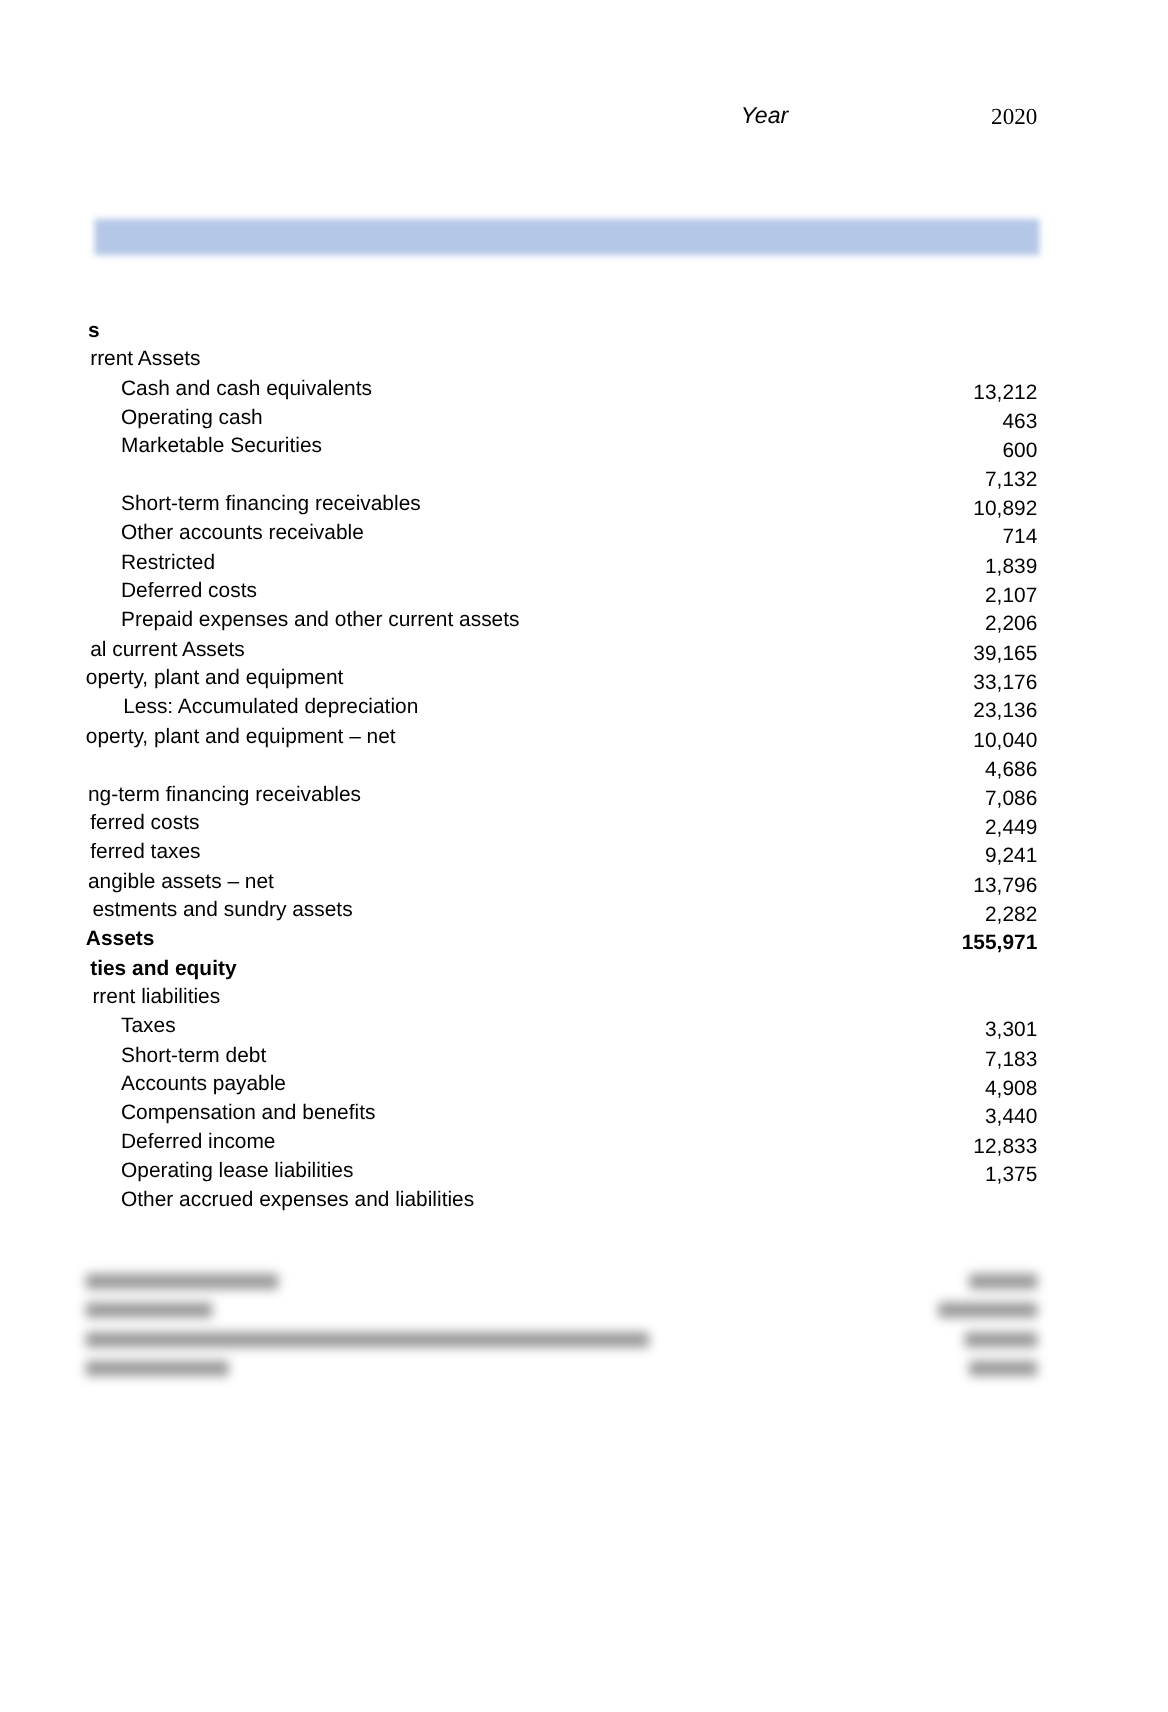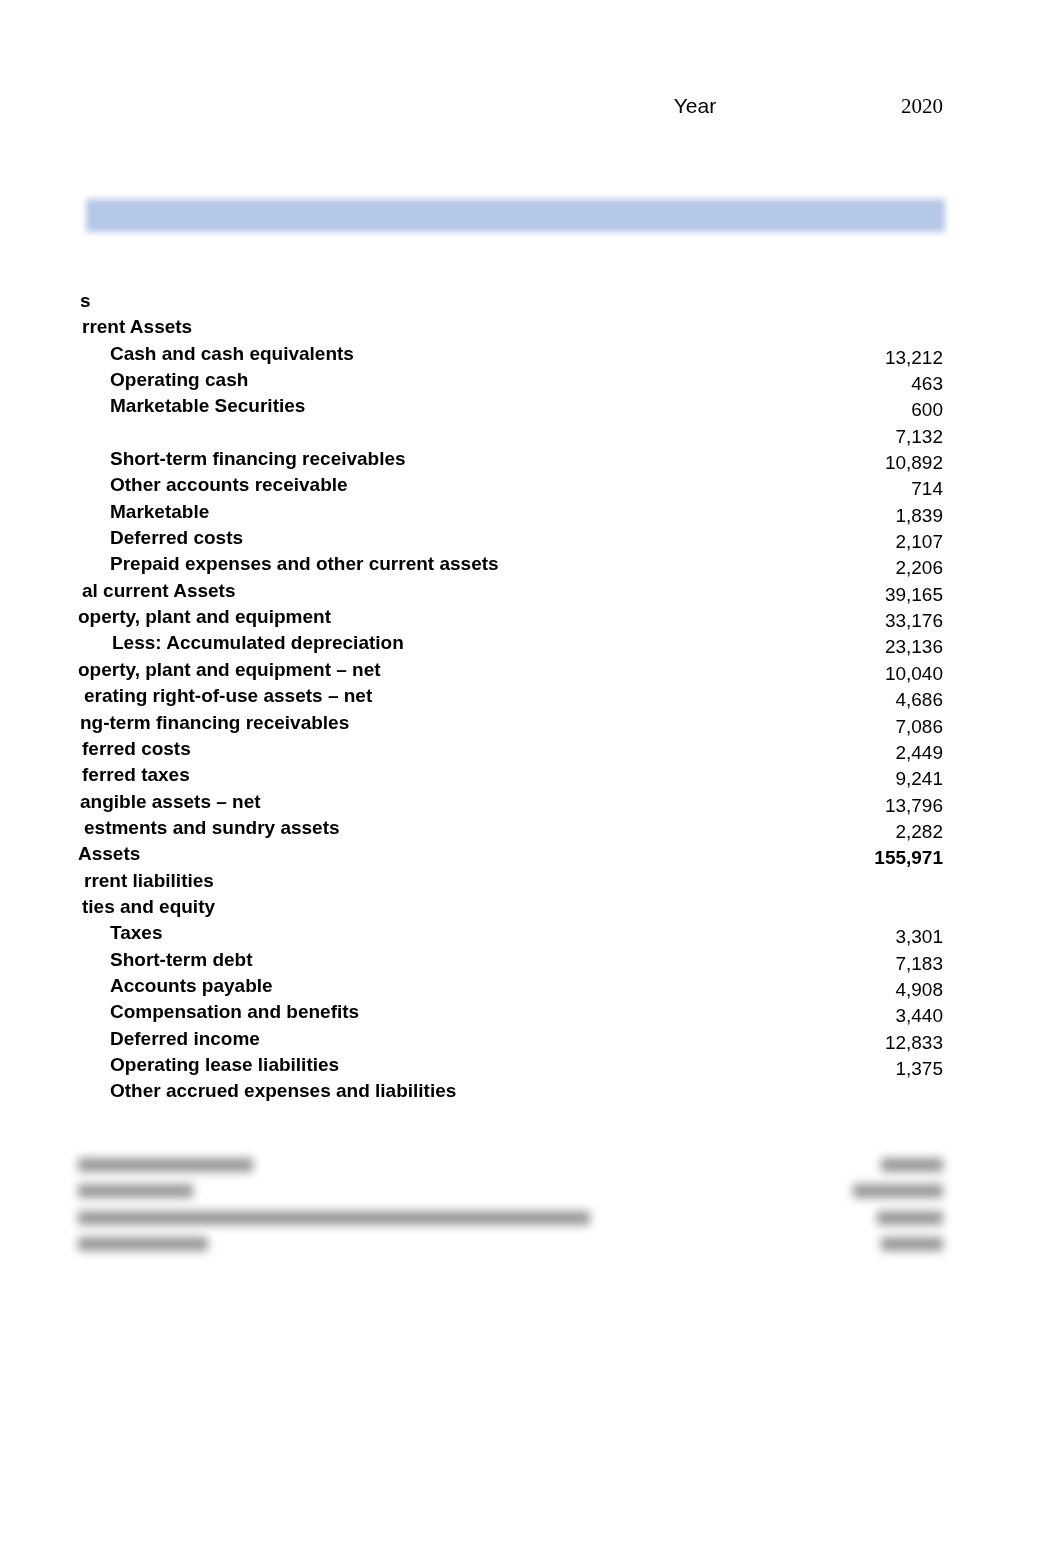--- a/index.html
+++ b/index.html
@@ -25,20 +25,21 @@
     width: 1062px;
     height: 32px;
   }
   #year-label {
     position: absolute;
     left: 640px;
     top: 0;
     width: 110px;
     text-align: center;
     font-size: 21px;
+    font-style: italic;
     font-weight: 400;
     line-height: 32px;
     white-space: nowrap;
   }
   #year-value {
     position: absolute;
     left: 800px;
     top: 0;
     width: 143px;
     text-align: right;
@@ -72,21 +73,20 @@
     width: 1062px;
   }
   .row .label {
     position: absolute;
     top: 0;
     left: 0;
     height: 26.35px;
     line-height: 26.35px;
     font-size: 19px;
     white-space: nowrap;
-    font-weight: bold;
   }
   .row .value {
     position: absolute;
     top: 4px;
     left: 700px;
     width: 243px;
     height: 26.35px;
     line-height: 26.35px;
     font-size: 19px;
     text-align: right;
@@ -168,21 +168,21 @@
     </div>
     <div class="row ind-3">
       <div class="label">Short-term financing receivables</div>
       <div class="value">10,892</div>
     </div>
     <div class="row ind-3">
       <div class="label">Other accounts receivable</div>
       <div class="value">714</div>
     </div>
     <div class="row ind-3">
-      <div class="label">Marketable</div>
+      <div class="label">Restricted</div>
       <div class="value">1,839</div>
     </div>
     <div class="row ind-3">
       <div class="label">Deferred costs</div>
       <div class="value">2,107</div>
     </div>
     <div class="row ind-3">
       <div class="label">Prepaid expenses and other current assets</div>
       <div class="value">2,206</div>
     </div>
@@ -196,21 +196,20 @@
     </div>
     <div class="row ind-4">
       <div class="label">Less: Accumulated depreciation</div>
       <div class="value">23,136</div>
     </div>
     <div class="row ind-0">
       <div class="label">operty, plant and equipment – net</div>
       <div class="value">10,040</div>
     </div>
     <div class="row ind-1b">
-      <div class="label">erating right-of-use assets – net</div>
       <div class="value">4,686</div>
     </div>
     <div class="row ind-0b">
       <div class="label">ng-term financing receivables</div>
       <div class="value">7,086</div>
     </div>
     <div class="row ind-1">
       <div class="label">ferred costs</div>
       <div class="value">2,449</div>
     </div>
@@ -223,28 +222,28 @@
       <div class="value">13,796</div>
     </div>
     <div class="row ind-1b">
       <div class="label">estments and sundry assets</div>
       <div class="value">2,282</div>
     </div>
     <div class="row ind-0 bold">
       <div class="label">Assets</div>
       <div class="value">155,971</div>
     </div>
+    <div class="row ind-1 bold">
+      <div class="label">ties and equity</div>
+      <div class="value"></div>
+    </div>
     <div class="row ind-1b">
       <div class="label">rrent liabilities</div>
       <div class="value"></div>
     </div>
-    <div class="row ind-1 bold">
-      <div class="label">ties and equity</div>
-      <div class="value"></div>
-    </div>
     <div class="row ind-3">
       <div class="label">Taxes</div>
       <div class="value">3,301</div>
     </div>
     <div class="row ind-3">
       <div class="label">Short-term debt</div>
       <div class="value">7,183</div>
     </div>
     <div class="row ind-3">
       <div class="label">Accounts payable</div>

